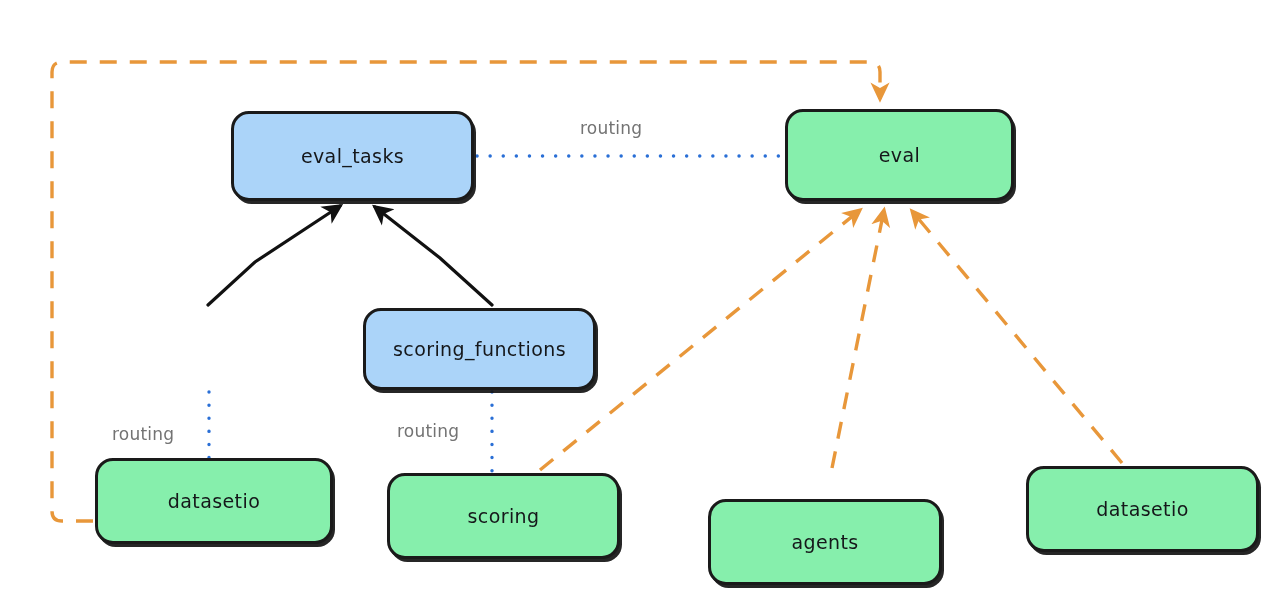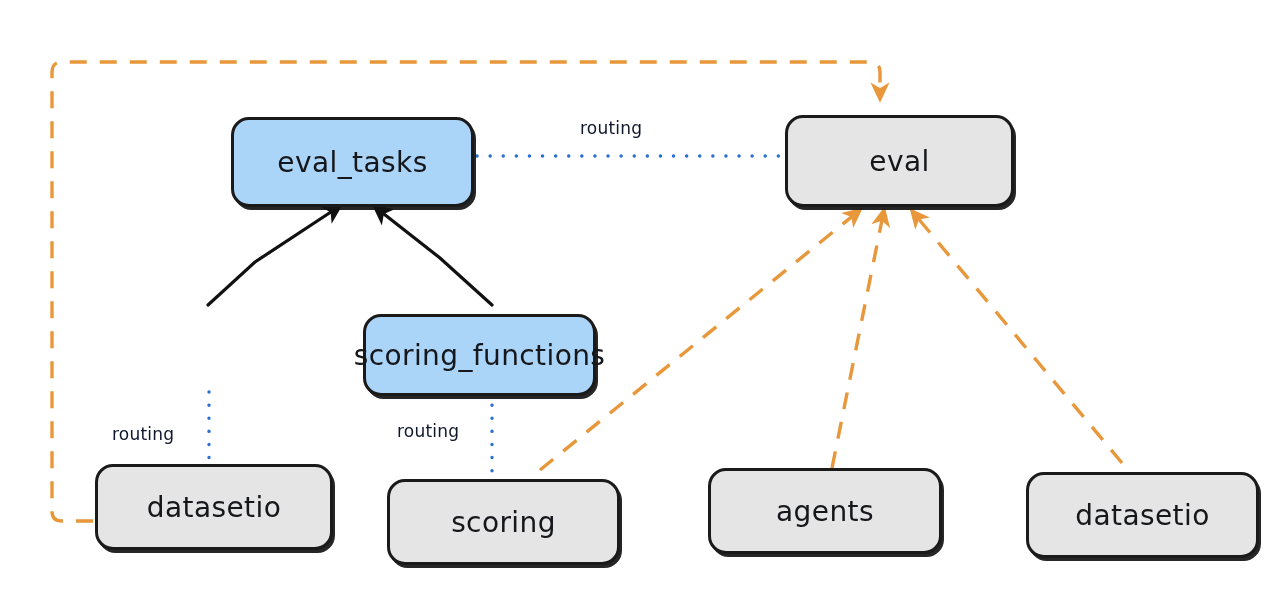--- a/index.html
+++ b/index.html
@@ -26,41 +26,40 @@
     pointer-events: none;
   }
   .node {
     position: absolute;
     box-sizing: border-box;
     display: flex;
     align-items: center;
     justify-content: center;
     border: 3px solid #1a1a1a;
     border-radius: 18px;
-    font-size: 28px;
+    font-size: 19px;
     color: #15171a;
     letter-spacing: 0.4px;
     font-family: "DejaVu Sans", sans-serif;
     box-shadow: 2.5px 3.5px 0 -0.5px rgba(20,20,20,0.92);
-    margin-top: 6px;
   }
   .node.blue {
     background: #abd4f9;
   }
   .node.green {
-    background: #e5e5e5;
+    background: #86efac;
   }
   .node-label {
     pointer-events: none;
     white-space: nowrap;
   }
   .edge-label {
     position: absolute;
     font-size: 17px;
-    color: #0f172a;
+    color: #737373;
     font-family: "DejaVu Sans", sans-serif;
     white-space: nowrap;
     letter-spacing: 0.2px;
   }
 </style>
 </head>
 <body>
 
 <div id="canvas">
 
@@ -107,21 +106,21 @@
   </div>
 
   <div class="node green" style="left:95px; top:458px; width:238px; height:86px;">
     <span class="node-label">datasetio</span>
   </div>
 
   <div class="node green" style="left:387px; top:473px; width:233px; height:86px;justify-content:center;">
     <span class="node-label">scoring</span>
   </div>
 
-  <div class="node green" style="left:708px; top:462px; width:234px; height:86px;">
+  <div class="node green" style="left:708px; top:499px; width:234px; height:86px;">
     <span class="node-label">agents</span>
   </div>
 
   <div class="node green" style="left:1026px; top:466px; width:233px; height:86px;">
     <span class="node-label">datasetio</span>
   </div>
 
   <div class="edge-label" style="left:580px; top:118px;">routing</div>
 
   <div class="edge-label" style="left:112px; top:424px;">routing</div>

